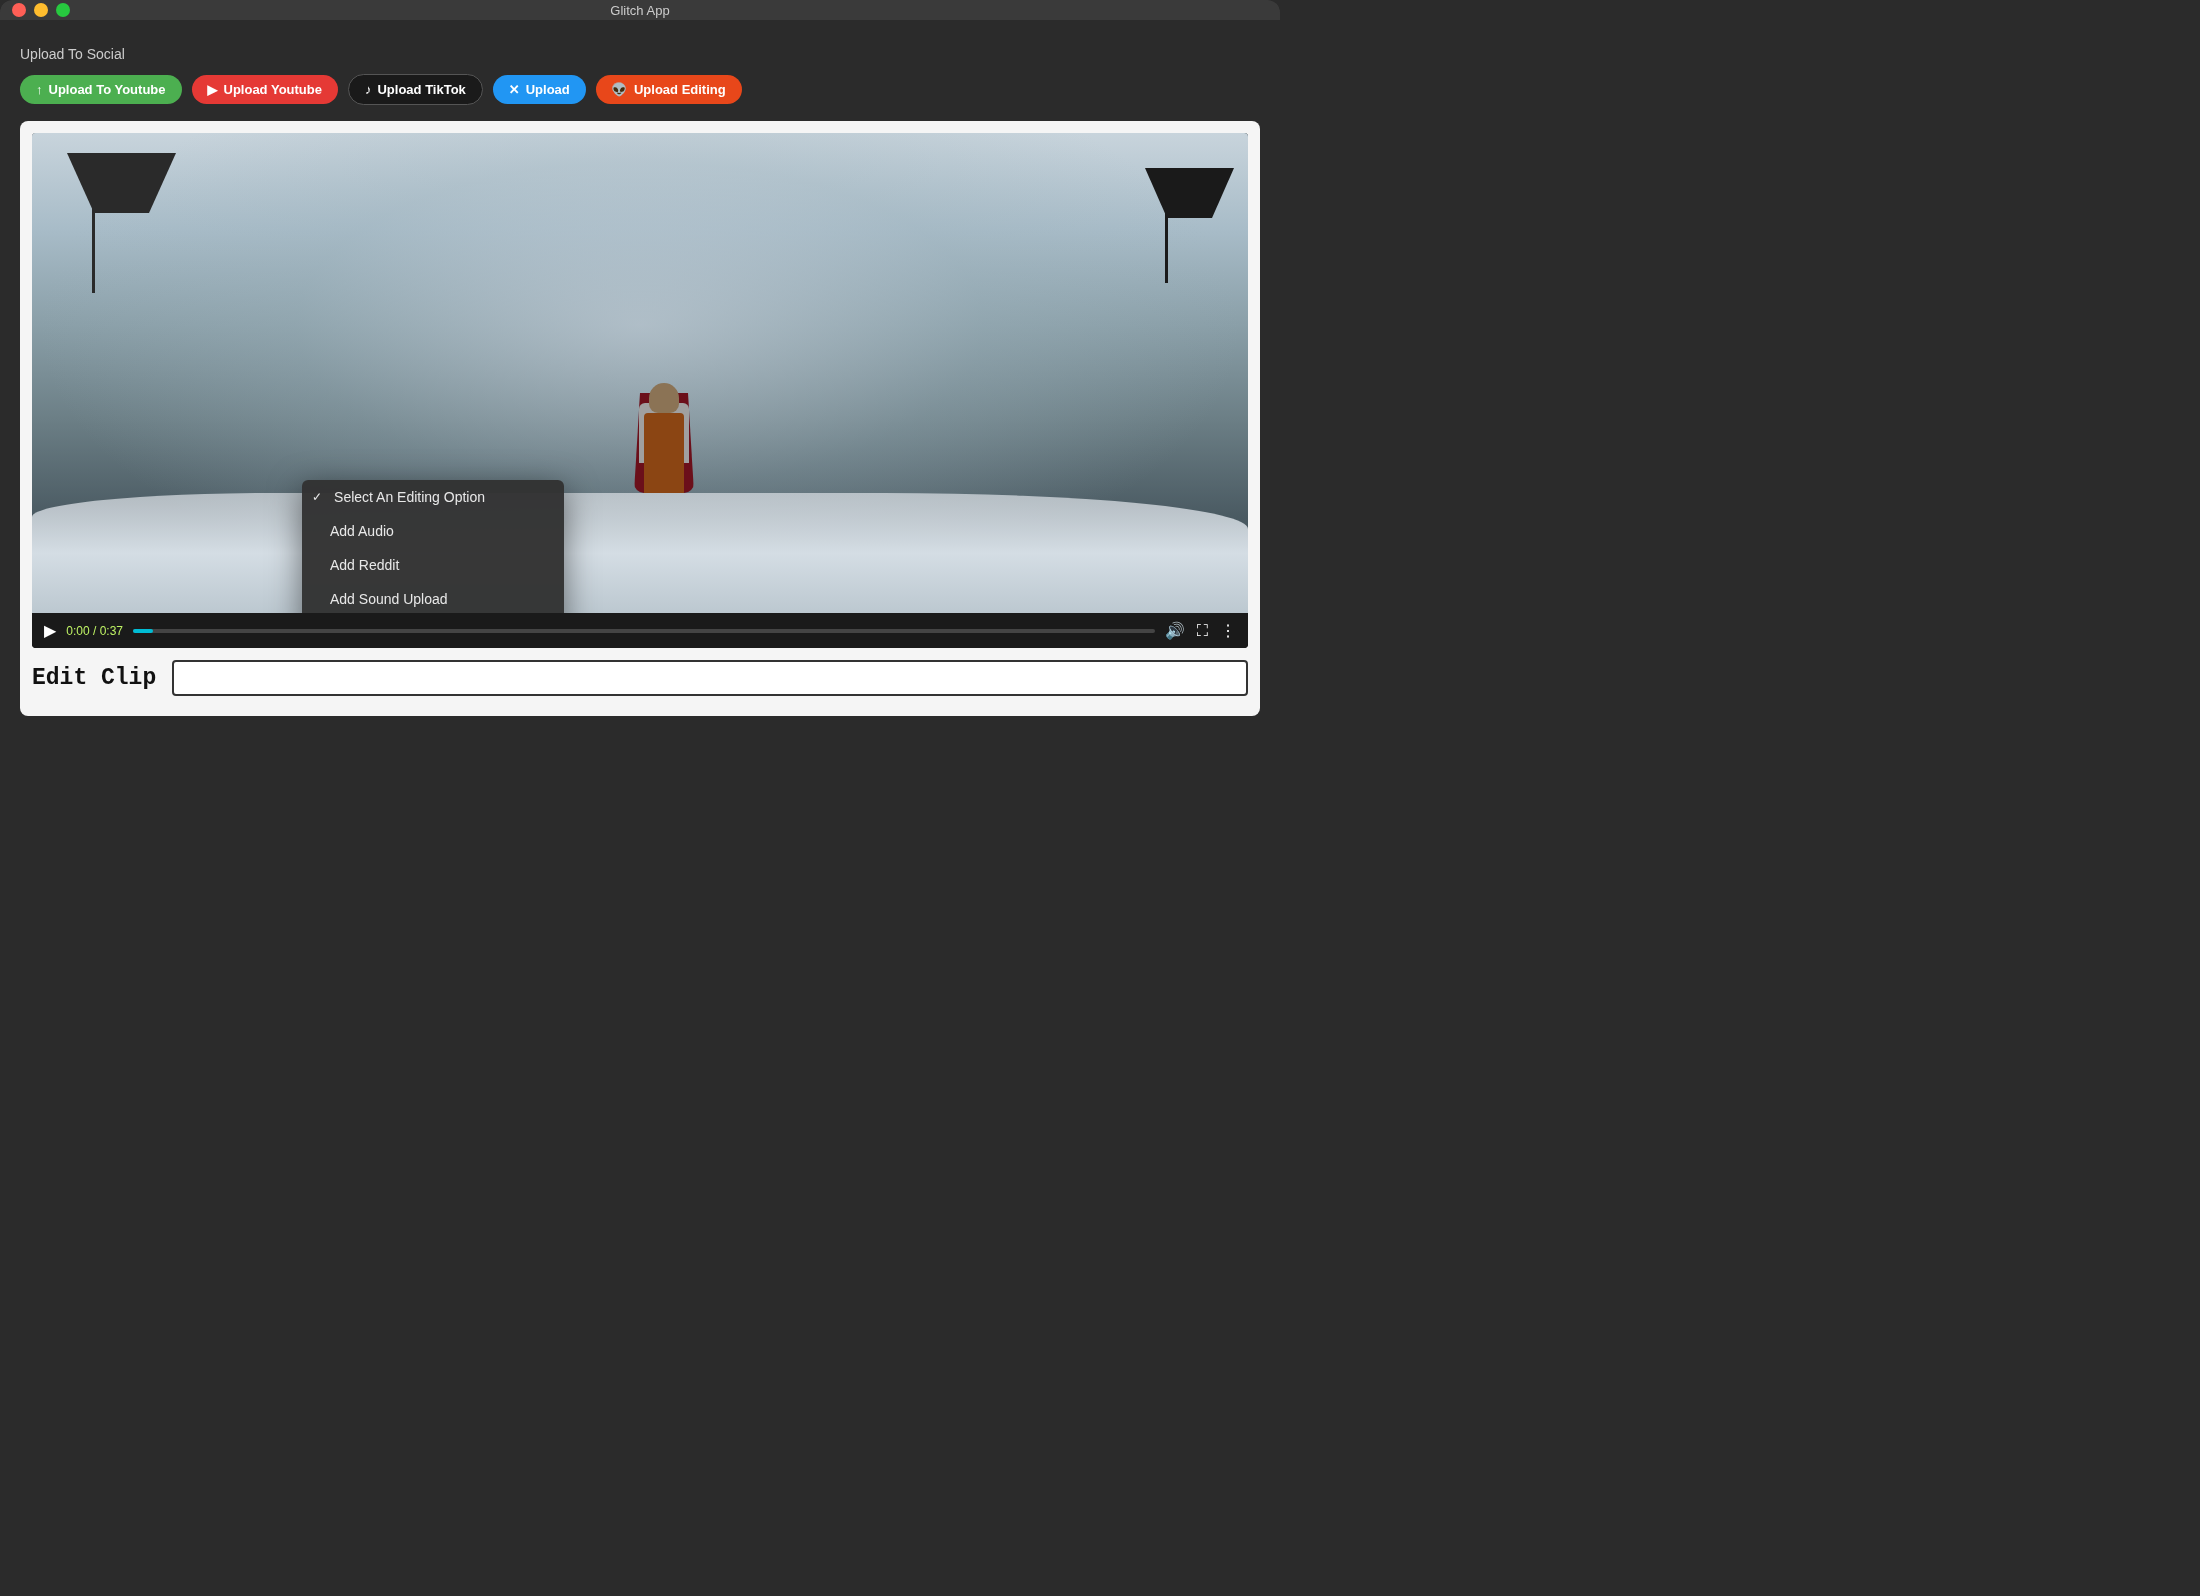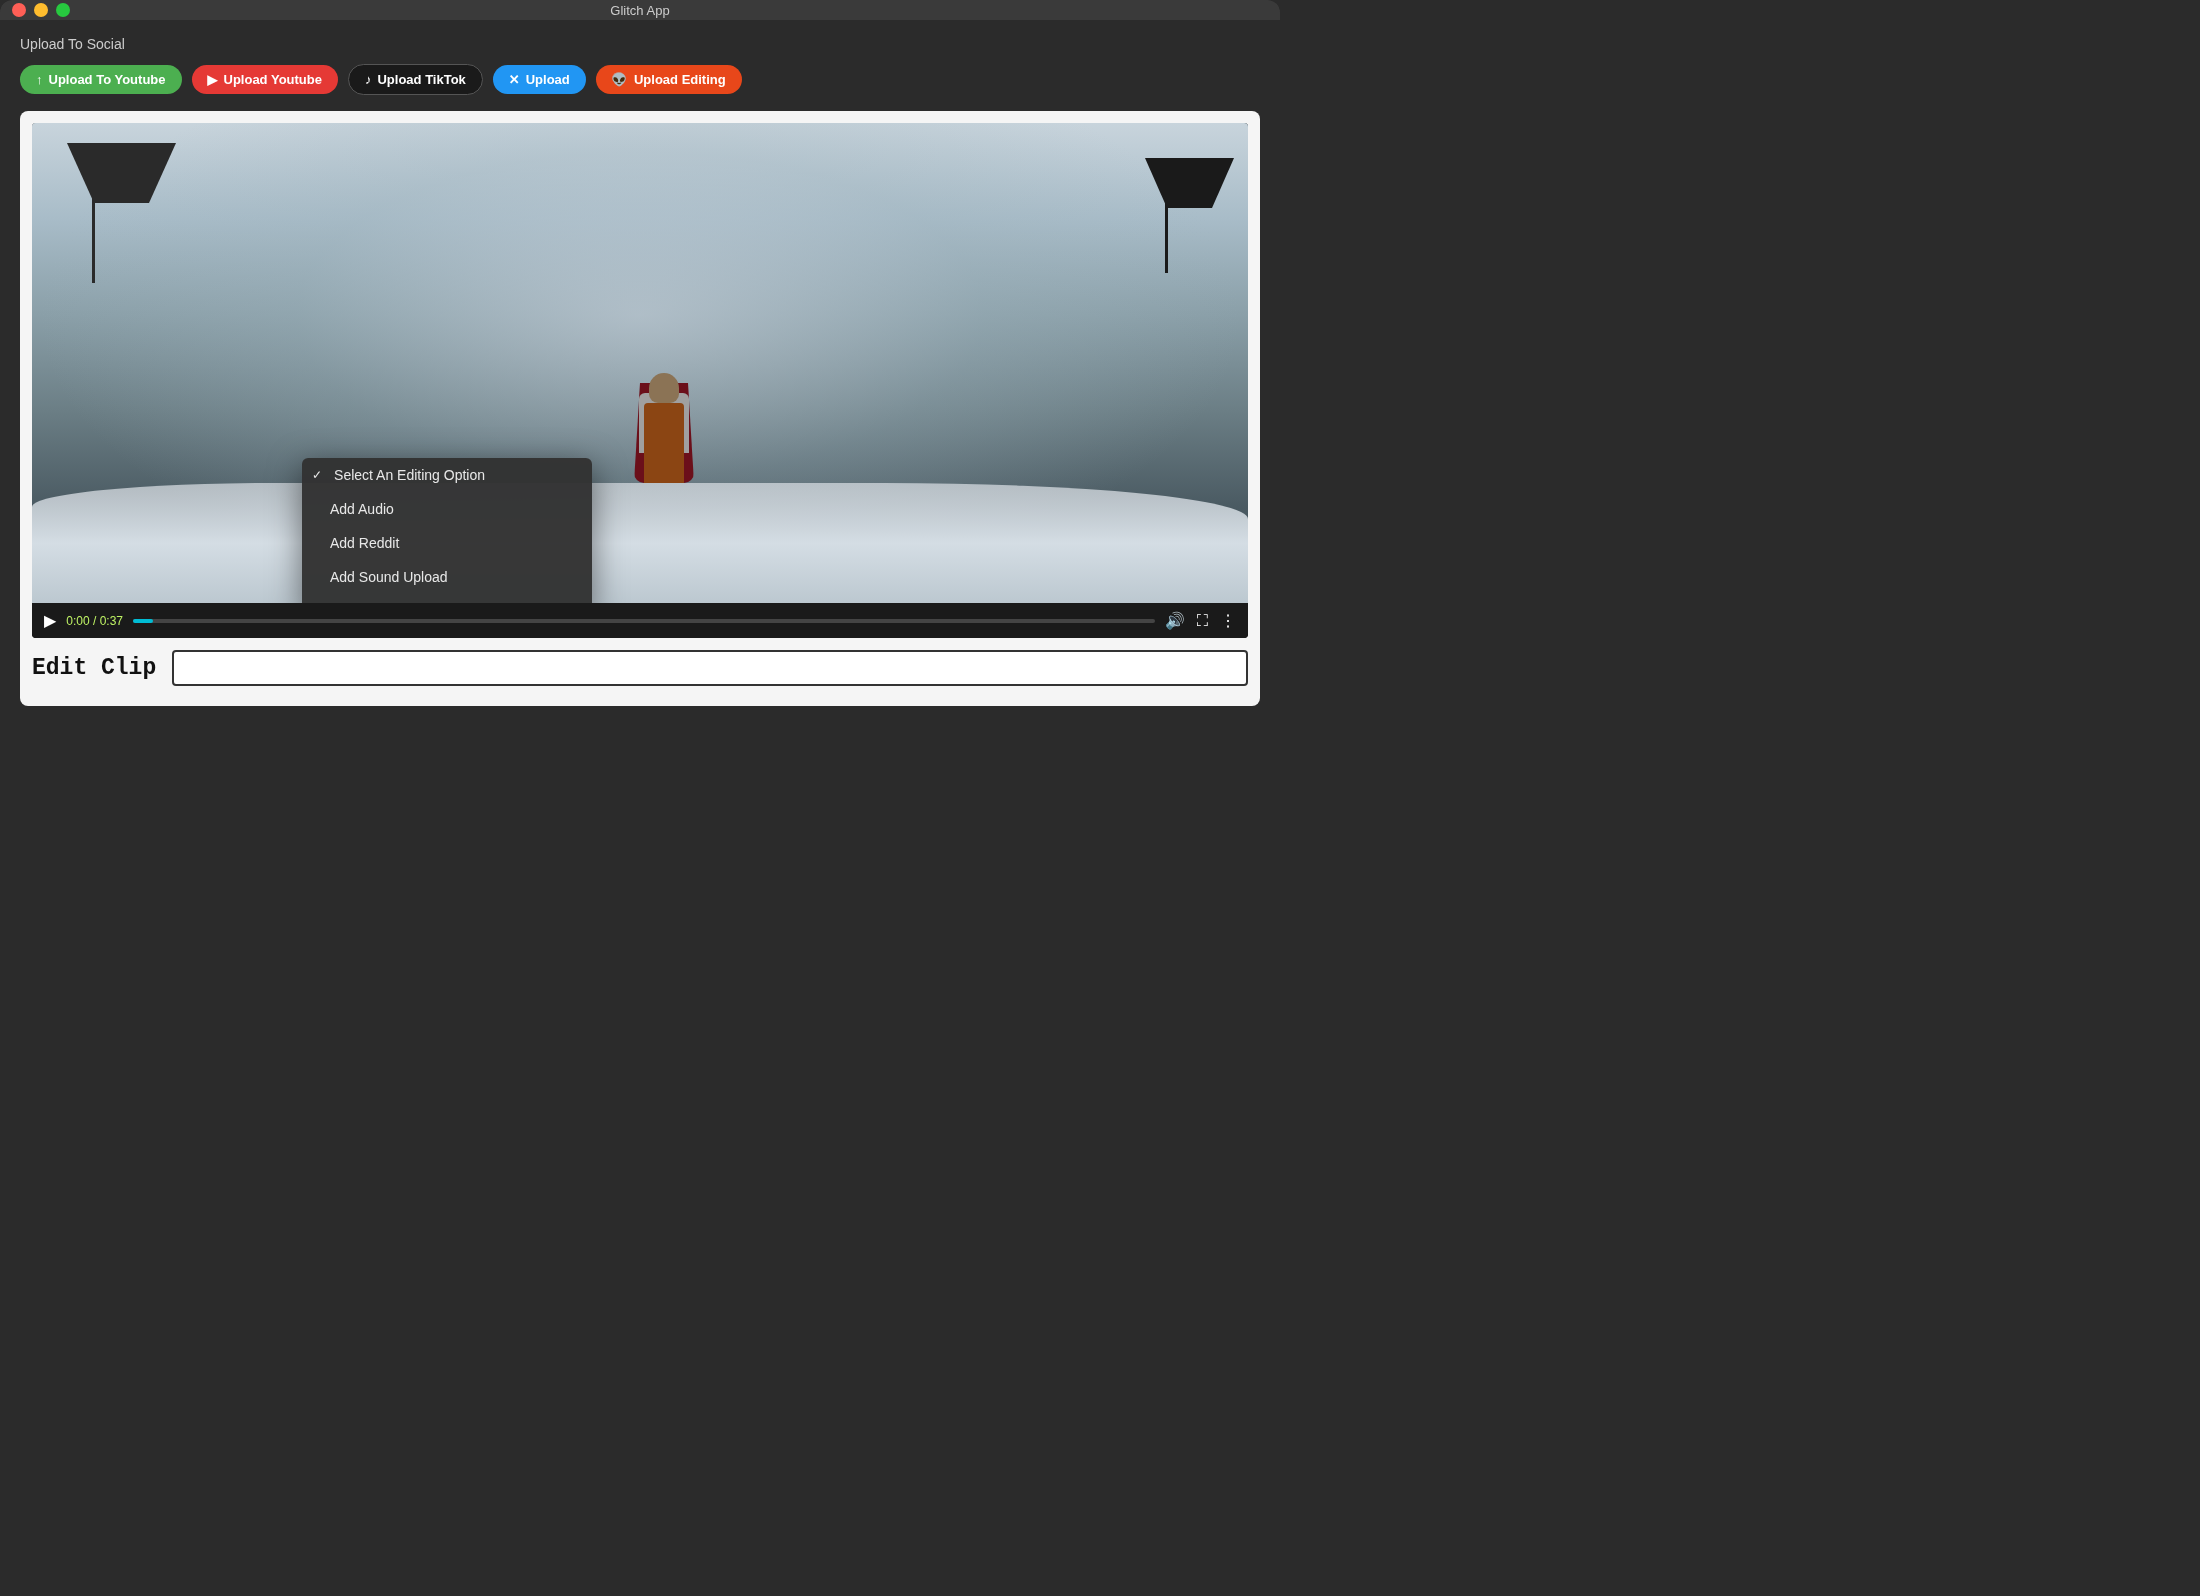--- a/index.html
+++ b/index.html
@@ -40,21 +40,21 @@
     .tb-max { background: #27c93f; }
     .titlebar-title {
       color: #ccc;
       font-size: 13px;
       font-weight: 500;
     }
 
     
     .main-content {
       background: #2b2b2b;
-      padding: 16px 20px;
+      padding: 26px 20px;
     }
 
     .upload-social-label {
       color: #ccc;
       font-size: 14px;
       margin-bottom: 12px;
     }
 
     .upload-buttons {
       display: flex;
@@ -288,22 +288,22 @@
       border: 2px solid #333;
       border-radius: 4px;
       background: white;
       padding: 0 8px;
     }
 
     
     .dropdown-menu {
       position: absolute;
       left: 270px;
-      top: 335px;
-      width: 290px;
+      top: 347px;
+      width: 262px;
       background: rgba(50, 50, 50, 0.97);
       border-radius: 6px;
       overflow: hidden;
       z-index: 100;
       box-shadow: 0 8px 32px rgba(0,0,0,0.5);
     }
     .dropdown-item {
       padding: 9px 18px;
       color: #e8e8e8;
       font-size: 14px;

